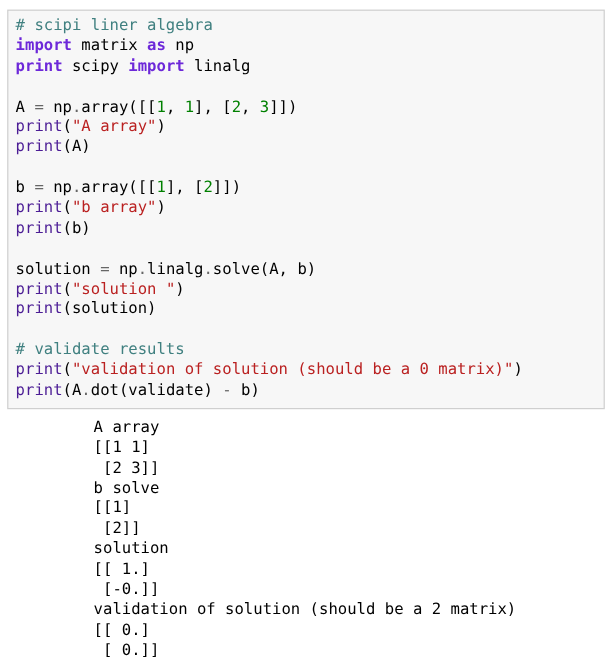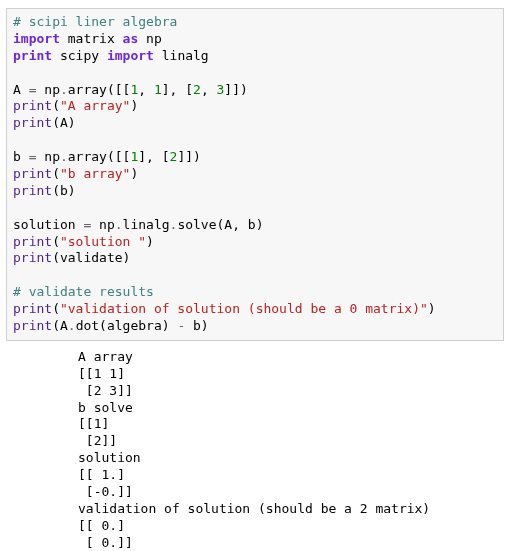--- a/index.html
+++ b/index.html
@@ -75,25 +75,25 @@
 <span class="c-name">A </span><span class="c-op">=</span><span class="c-name"> np</span><span class="c-op">.</span><span class="c-name">array([[</span><span class="c-num">1</span><span class="c-punct">, </span><span class="c-num">1</span><span class="c-punct">], [</span><span class="c-num">2</span><span class="c-punct">, </span><span class="c-num">3</span><span class="c-punct">]])</span>
 <span class="c-builtin">print</span><span class="c-punct">(</span><span class="c-str">"A array"</span><span class="c-punct">)</span>
 <span class="c-builtin">print</span><span class="c-punct">(A)</span>
 <span></span>
 <span class="c-name">b </span><span class="c-op">=</span><span class="c-name"> np</span><span class="c-op">.</span><span class="c-name">array([[</span><span class="c-num">1</span><span class="c-punct">], [</span><span class="c-num">2</span><span class="c-punct">]])</span>
 <span class="c-builtin">print</span><span class="c-punct">(</span><span class="c-str">"b array"</span><span class="c-punct">)</span>
 <span class="c-builtin">print</span><span class="c-punct">(b)</span>
 <span></span>
 <span class="c-name">solution </span><span class="c-op">=</span><span class="c-name"> np</span><span class="c-op">.</span><span class="c-name">linalg</span><span class="c-op">.</span><span class="c-name">solve(A, b)</span>
 <span class="c-builtin">print</span><span class="c-punct">(</span><span class="c-str">"solution "</span><span class="c-punct">)</span>
-<span class="c-builtin">print</span><span class="c-punct">(validate)</span>
+<span class="c-builtin">print</span><span class="c-punct">(solution)</span>
 <span></span>
 <span class="c-comment"># validate results</span>
 <span class="c-builtin">print</span><span class="c-punct">(</span><span class="c-str">"validation of solution (should be a 0 matrix)"</span><span class="c-punct">)</span>
-<span class="c-builtin">print</span><span class="c-punct">(A</span><span class="c-op">.</span><span class="c-name">dot(algebra) </span><span class="c-op">-</span><span class="c-name"> b)</span></div>
+<span class="c-builtin">print</span><span class="c-punct">(A</span><span class="c-op">.</span><span class="c-name">dot(validate) </span><span class="c-op">-</span><span class="c-name"> b)</span></div>
 </div>
 
 <div class="output-cell">
   <div class="output-prompt"></div>
   <div class="output-area"><span>A array</span>
 <span>[[1 1]</span>
 <span> [2 3]]</span>
 <span>b solve</span>
 <span>[[1]</span>
 <span> [2]]</span>

